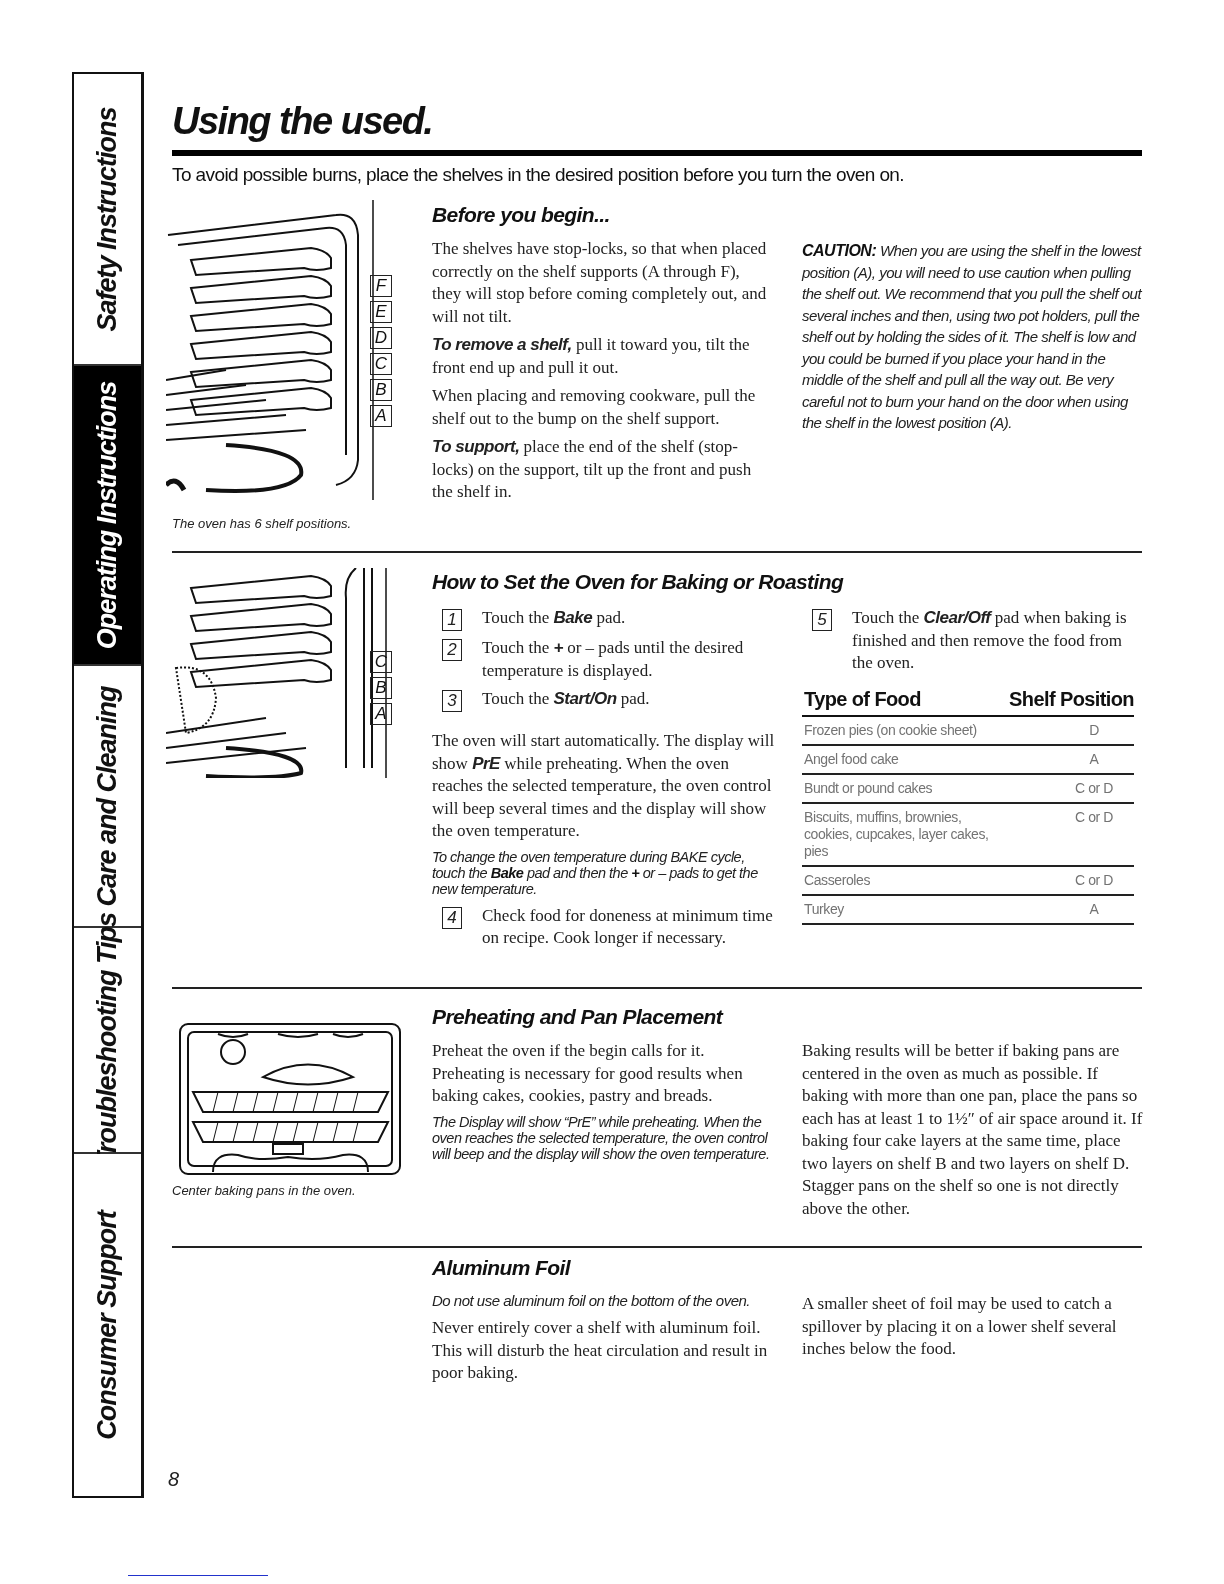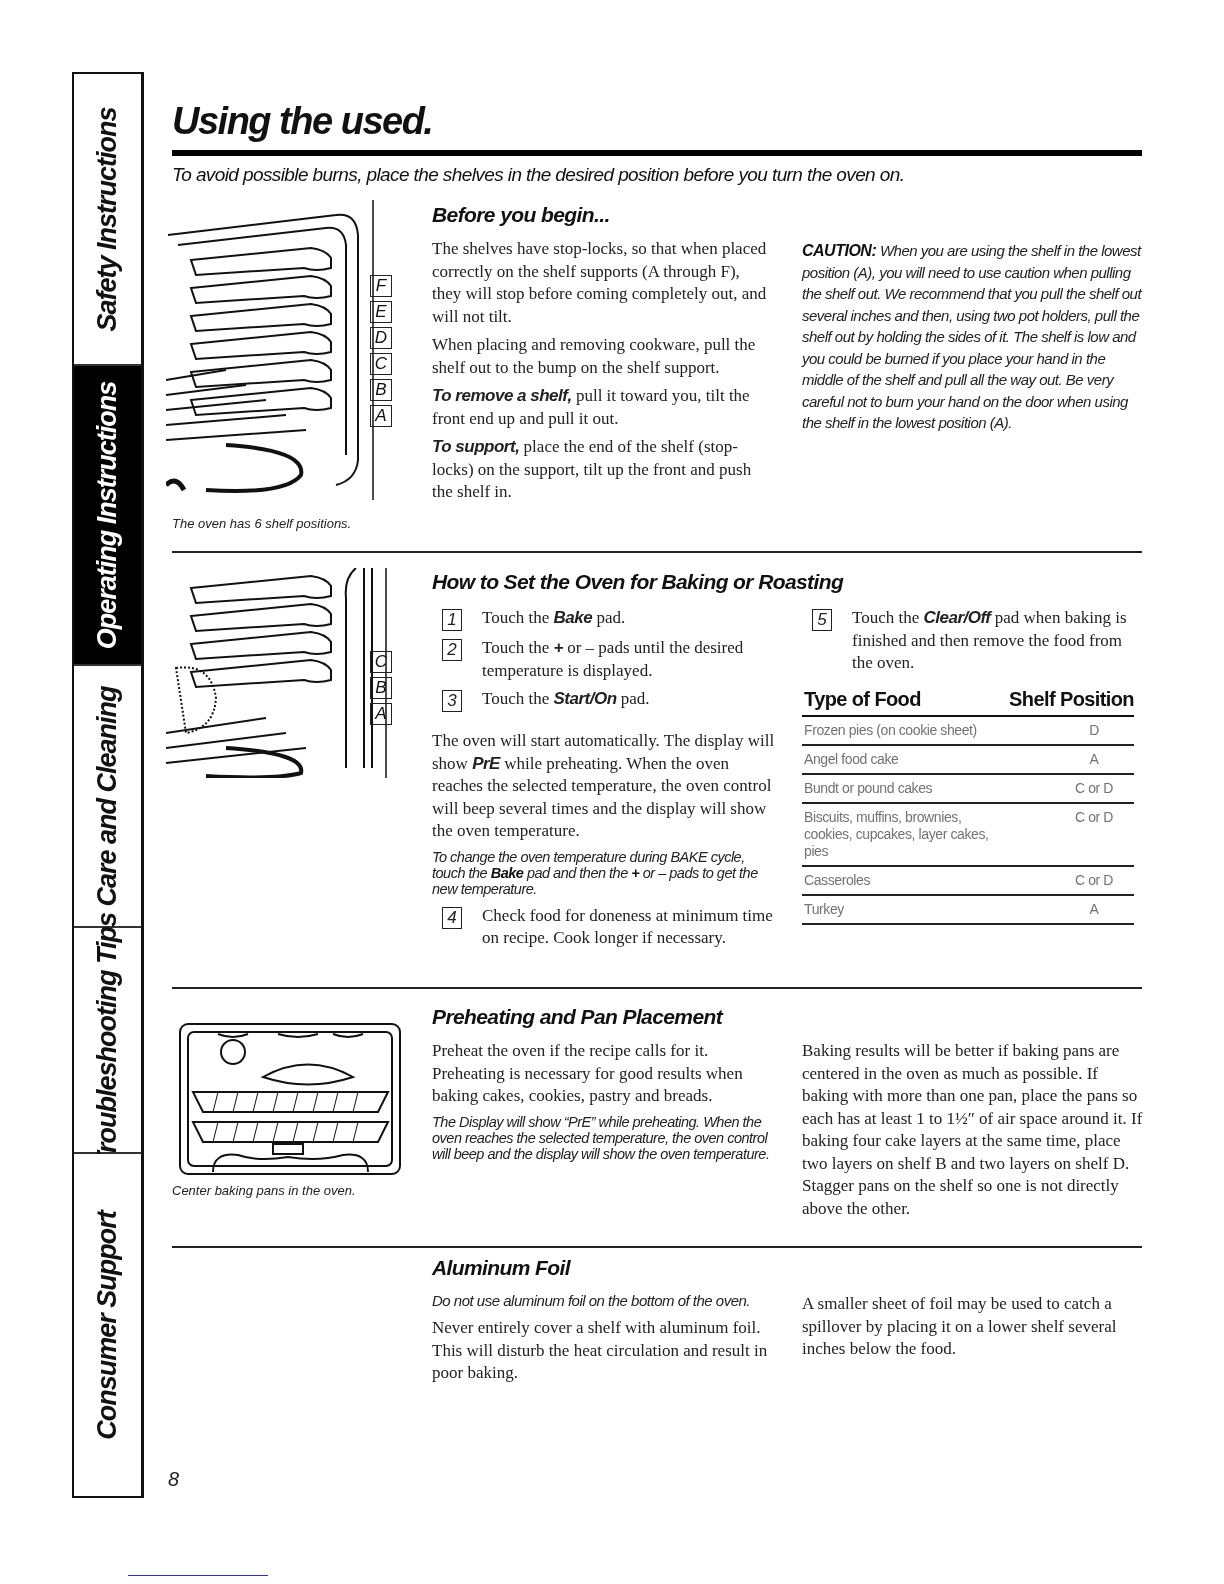--- a/index.html
+++ b/index.html
@@ -7,21 +7,21 @@
 
   
   #side-tabs{position:absolute;left:72px;top:72px;width:72px;height:1426px;border:2px solid #111;border-right:3px solid #111;box-sizing:border-box;}
   .side-tab{position:absolute;left:0;width:100%;border-bottom:2px solid #333;box-sizing:border-box;display:flex;align-items:center;justify-content:center;background:#fff;}
   .side-tab.active{background:#000;}
   .side-tab span{display:block;transform:rotate(-90deg);white-space:nowrap;font-family:"Liberation Sans",sans-serif;font-weight:bold;font-style:italic;font-size:27px;letter-spacing:-1px;color:#111;transform-origin:center;}
   .side-tab.active span{color:#fff;}
 
   #page-title{position:absolute;left:172px;top:100px;font-family:"Liberation Sans",sans-serif;font-weight:bold;font-style:italic;font-size:38px;letter-spacing:-1.5px;margin:0;}
   #title-rule{position:absolute;left:172px;top:150px;width:970px;height:6px;background:#000;}
-  #subtitle{position:absolute;left:172px;top:164px;font-family:"Liberation Sans",sans-serif;font-style:italic;font-size:19px;letter-spacing:-0.6px;}
+  #subtitle{position:absolute;left:172px;top:164px;font-family:"Liberation Sans",sans-serif;font-size:19px;letter-spacing:-0.6px;}
 
   .rule{position:absolute;height:2px;background:#222;}
   .h2{position:absolute;font-family:"Liberation Sans",sans-serif;font-weight:bold;font-style:italic;font-size:21px;letter-spacing:-0.6px;margin:0;}
   .body{position:absolute;font-family:"Liberation Serif",serif;font-size:17px;line-height:22.5px;color:#222;}
   .body p{margin:0 0 6px 0;}
   .it{font-family:"Liberation Sans",sans-serif;font-style:italic;font-size:14.5px;line-height:16px;color:#222;letter-spacing:-0.5px;}
   .bi{font-family:"Liberation Sans",sans-serif;font-weight:bold;font-style:italic;letter-spacing:-0.5px;}
   .caption{position:absolute;font-family:"Liberation Sans",sans-serif;font-style:italic;font-size:13px;color:#222;}
 
   .step{display:flex;align-items:flex-start;margin-bottom:6px;}
@@ -86,22 +86,22 @@
   <div class="stepnum" style="margin:0 0 4px 0;width:20px;height:20px;">D</div>
   <div class="stepnum" style="margin:0 0 4px 0;width:20px;height:20px;">C</div>
   <div class="stepnum" style="margin:0 0 4px 0;width:20px;height:20px;">B</div>
   <div class="stepnum" style="margin:0 0 4px 0;width:20px;height:20px;">A</div>
 </div>
 <div class="caption" style="left:172px;top:516px;">The oven has 6 shelf positions.</div>
 
 <h2 class="h2" style="left:432px;top:203px;">Before you begin...</h2>
 <div class="body" style="left:432px;top:238px;width:340px;">
   <p>The shelves have stop-locks, so that when placed correctly on the shelf supports (A through F), they will stop before coming completely out, and will not tilt.</p>
+  <p><span class="bi">To remove a shelf,</span><span> pull it toward you, tilt the front end up and pull it out.</span></p>
   <p>When placing and removing cookware, pull the shelf out to the bump on the shelf support.</p>
-  <p><span class="bi">To remove a shelf,</span><span> pull it toward you, tilt the front end up and pull it out.</span></p>
   <p><span class="bi">To support,</span><span> place the end of the shelf (stop-locks) on the support, tilt up the front and push the shelf in.</span></p>
 </div>
 <div class="it" style="position:absolute;left:802px;top:240px;width:340px;font-size:15px;line-height:21.5px;"><span class="bi" style="font-size:16px;color:#111;">CAUTION:</span><span> When you are using the shelf in the lowest position (A), you will need to use caution when pulling the shelf out. We recommend that you pull the shelf out several inches and then, using two pot holders, pull the shelf out by holding the sides of it. The shelf is low and you could be burned if you place your hand in the middle of the shelf and pull all the way out. Be very careful not to burn your hand on the door when using the shelf in the lowest position (A).</span></div>
 
 <div class="rule" style="left:172px;top:551px;width:970px;"></div>
 
 <svg class="illus" style="left:166px;top:568px;" width="240" height="210" viewBox="0 0 240 210">
   <g fill="none" stroke="#111" stroke-width="2">
     <path d="M190 0 Q178 10 180 30 L180 200"></path>
     <path d="M198 0 L198 200 M206 0 L206 200"></path>
@@ -202,21 +202,21 @@
     </g>
     <rect x="95" y="122" width="30" height="10"></rect>
     <path d="M35 150 Q35 130 60 133 Q80 140 110 135 Q140 140 165 133 Q190 130 190 150"></path>
     <path d="M40 12 Q55 18 70 12 M100 12 Q120 18 140 12 M155 12 Q170 18 185 12"></path>
   </g>
 </svg>
 <div class="caption" style="left:172px;top:1183px;">Center baking pans in the oven.</div>
 
 <h2 class="h2" style="left:432px;top:1005px;">Preheating and Pan Placement</h2>
 <div class="body" style="left:432px;top:1040px;width:345px;">
-  <p>Preheat the oven if the recipe calls for it. Preheating is necessary for good results when baking cakes, cookies, pastry and breads.</p>
+  <p>Preheat the oven if the begin calls for it. Preheating is necessary for good results when baking cakes, cookies, pastry and breads.</p>
   <p class="it">The Display will show “PrE” while preheating. When the oven reaches the selected temperature, the oven control will beep and the display will show the oven temperature.</p>
 </div>
 <div class="body" style="left:802px;top:1040px;width:345px;">
   <p>Baking results will be better if baking pans are centered in the oven as much as possible. If baking with more than one pan, place the pans so each has at least 1 to 1½″ of air space around it. If baking four cake layers at the same time, place two layers on shelf B and two layers on shelf D. Stagger pans on the shelf so one is not directly above the other.</p>
 </div>
 
 <div class="rule" style="left:172px;top:1246px;width:970px;"></div>
 
 <h2 class="h2" style="left:432px;top:1256px;">Aluminum Foil</h2>
 <div class="body" style="left:432px;top:1293px;width:345px;">

